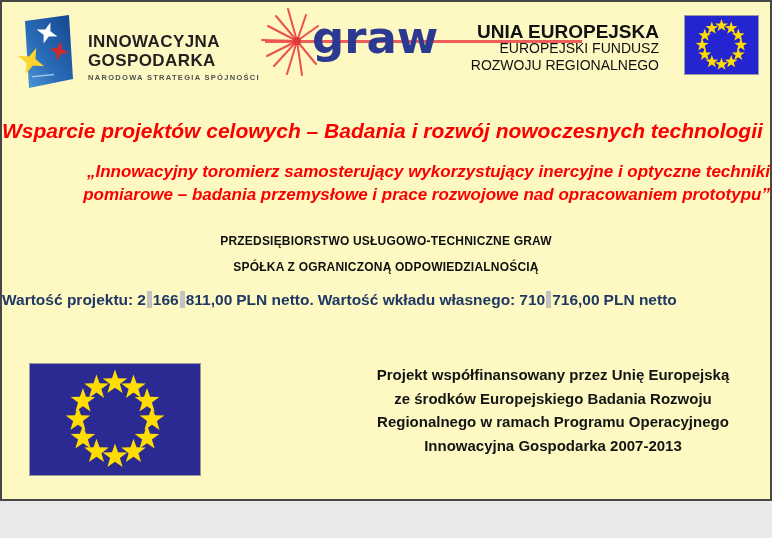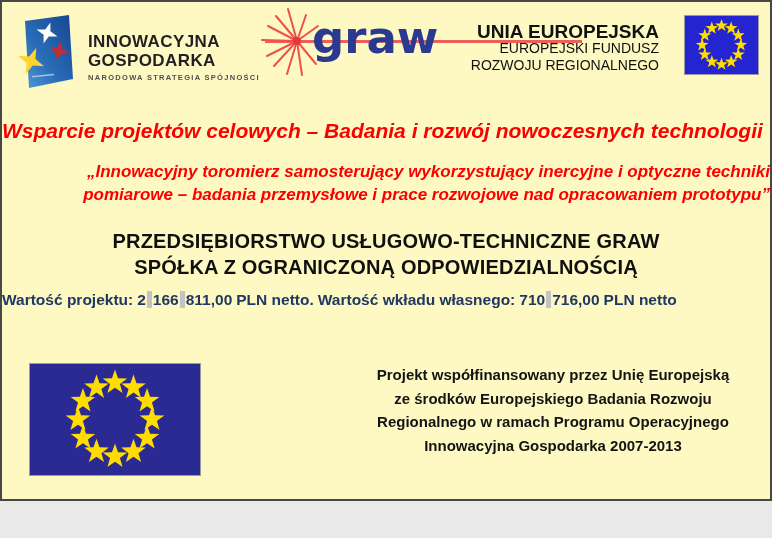--- a/index.html
+++ b/index.html
@@ -32,21 +32,21 @@
   .flag-border{border:1px solid #9a9a9a;box-sizing:content-box;display:block;}
   .eu-flag-small{left:682px;top:13px;}
   .eu-flag-large{left:27px;top:361px;}
 
   
   .title{left:0;top:117px;width:100%;
     font-size:21px;font-weight:bold;font-style:italic;color:#fb0000;}
   .subtitle{left:0;top:158px;width:100%;text-align:right;
     font-size:17px;font-weight:bold;font-style:italic;color:#fb0000;line-height:23px;}
   .company{left:0;top:226px;width:100%;text-align:center;
-    font-size:20px;font-weight:bold;color:#101010;line-height:26px;letter-spacing:.2px;}
+    font-size:12px;font-weight:bold;color:#101010;line-height:26px;letter-spacing:.2px;}
   .values{left:0;top:289px;width:100%;
     font-size:15.5px;font-weight:bold;color:#1f3864;white-space:nowrap;}
   .values .gap{display:inline-block;width:4px;}
   .nsep{display:inline-block;width:5px;height:17px;background:#c3c3c3;
     vertical-align:-3px;margin:0 1px;}
 
   
   .fin-text{left:337px;top:361px;width:428px;text-align:center;
     font-size:15px;font-weight:bold;color:#141414;line-height:23.5px;}
   .action-line{margin-top:13px;}

